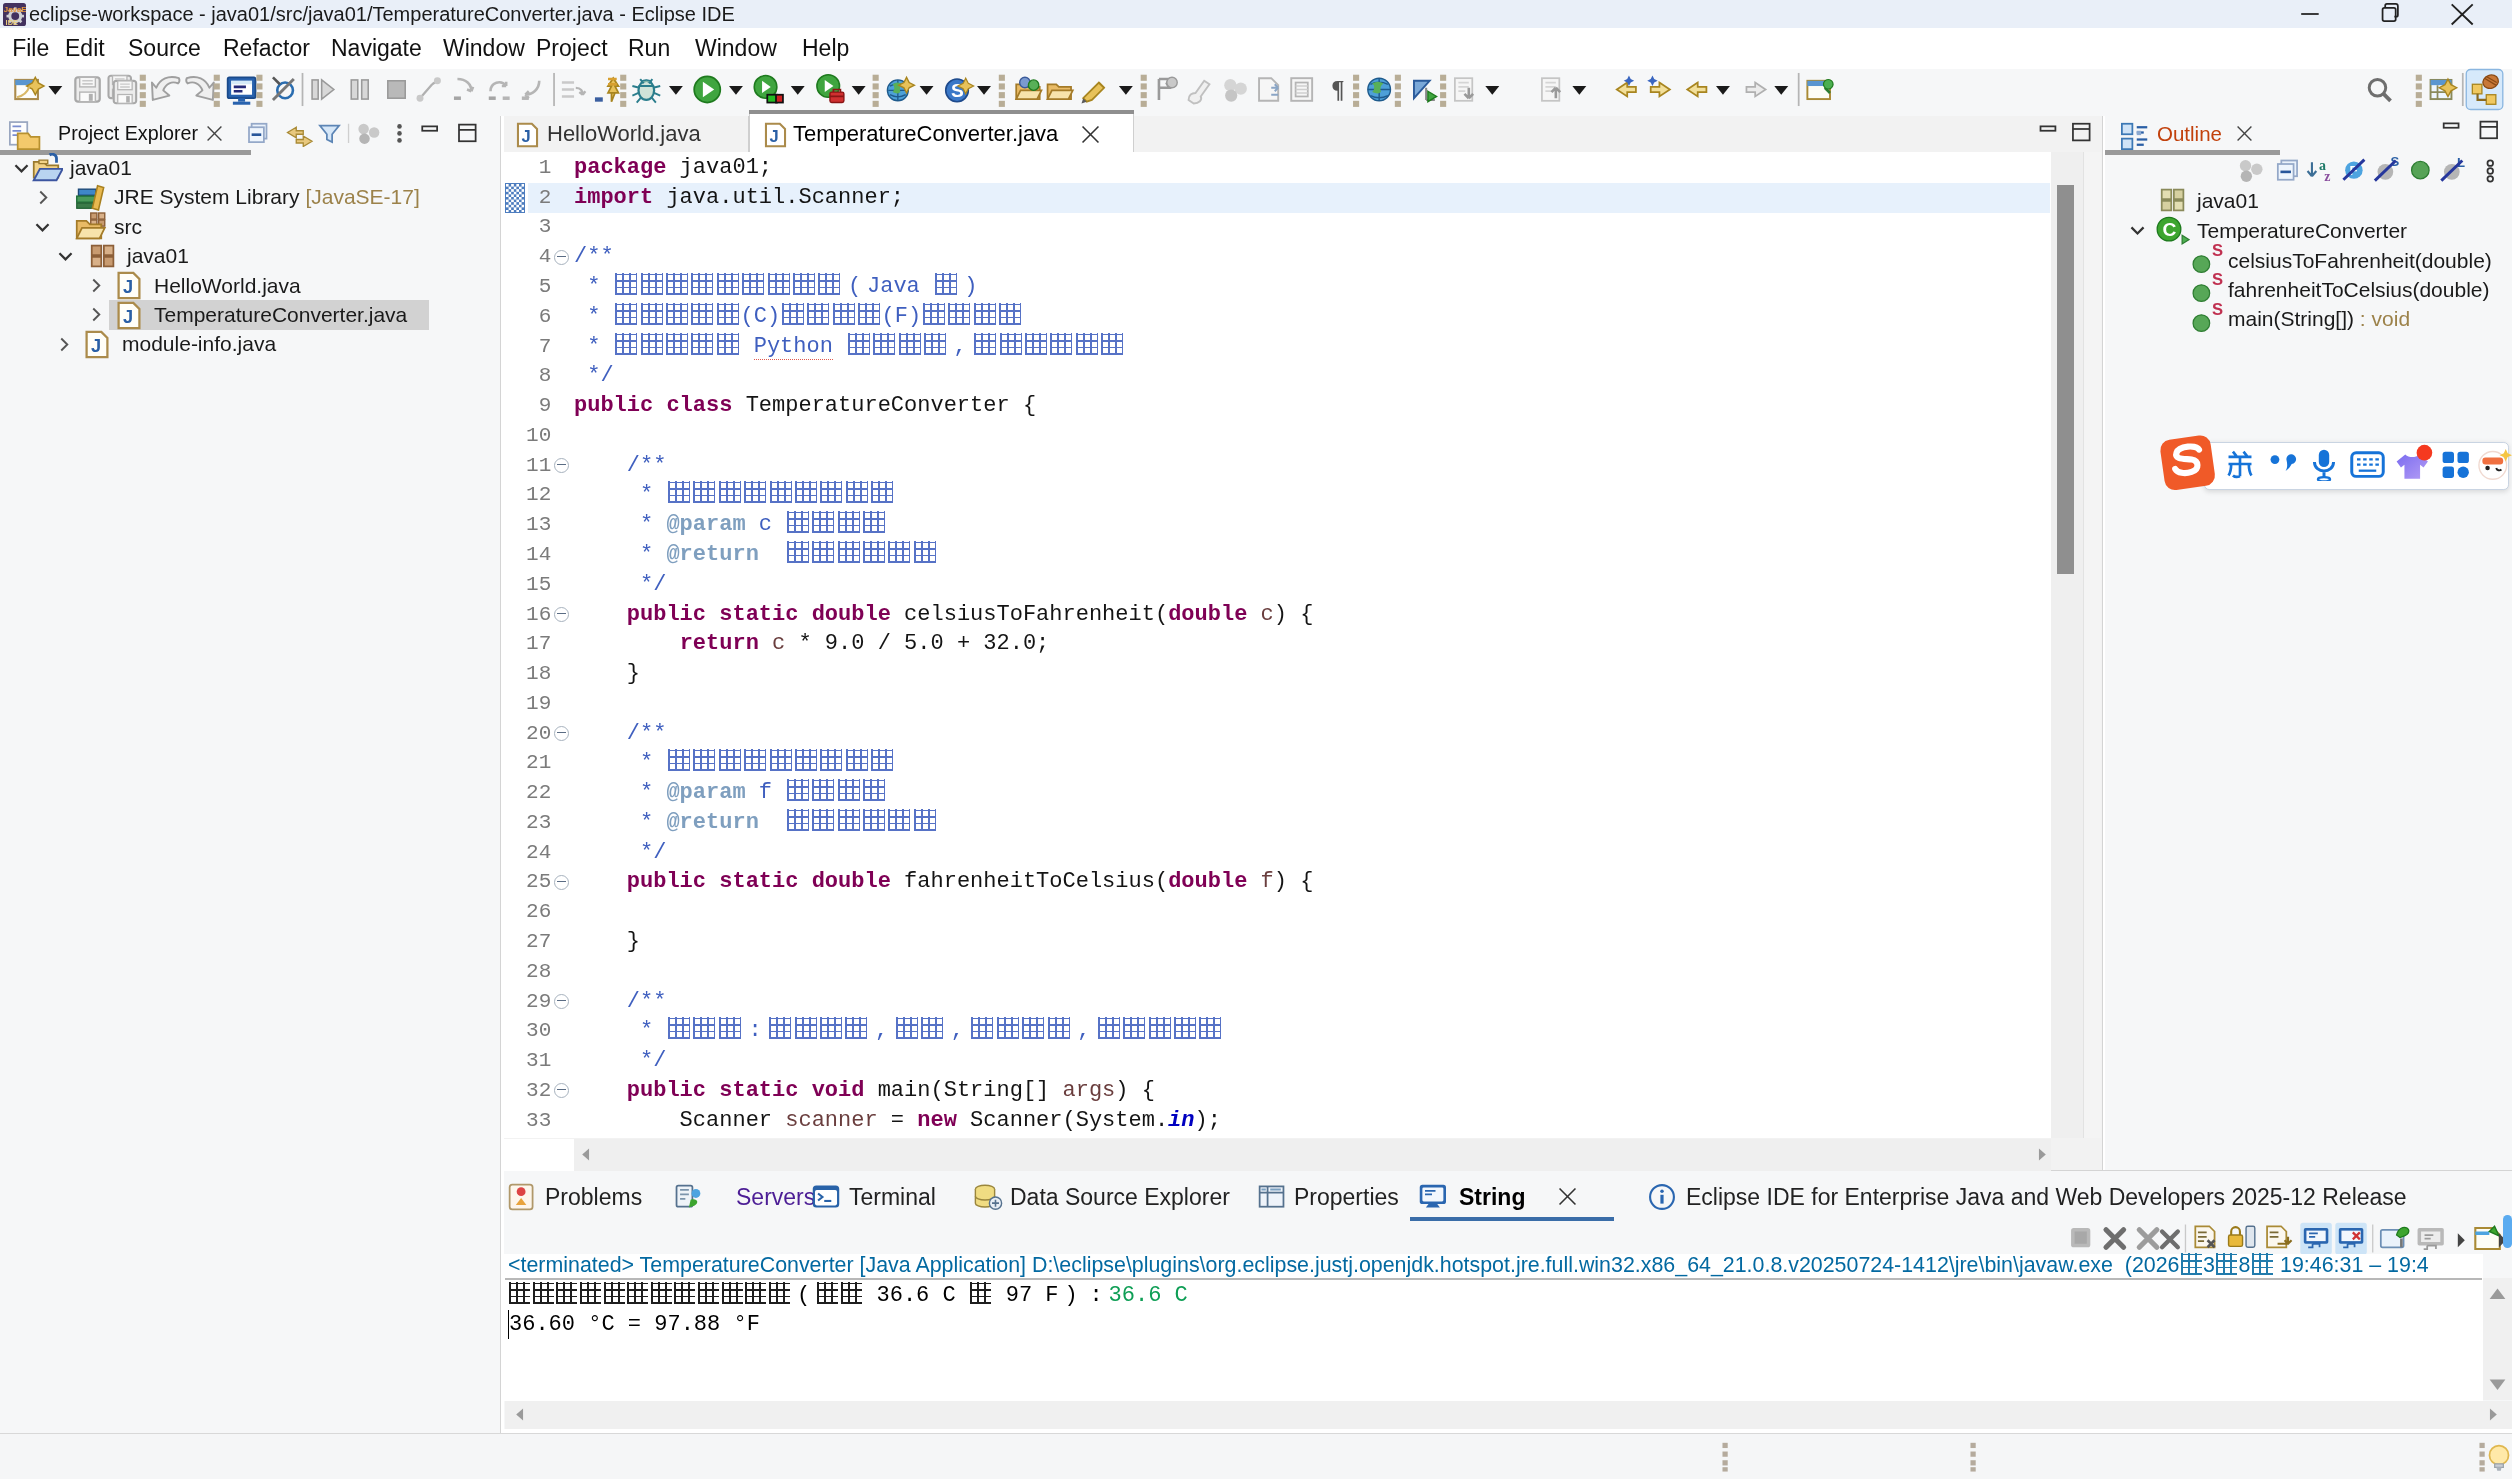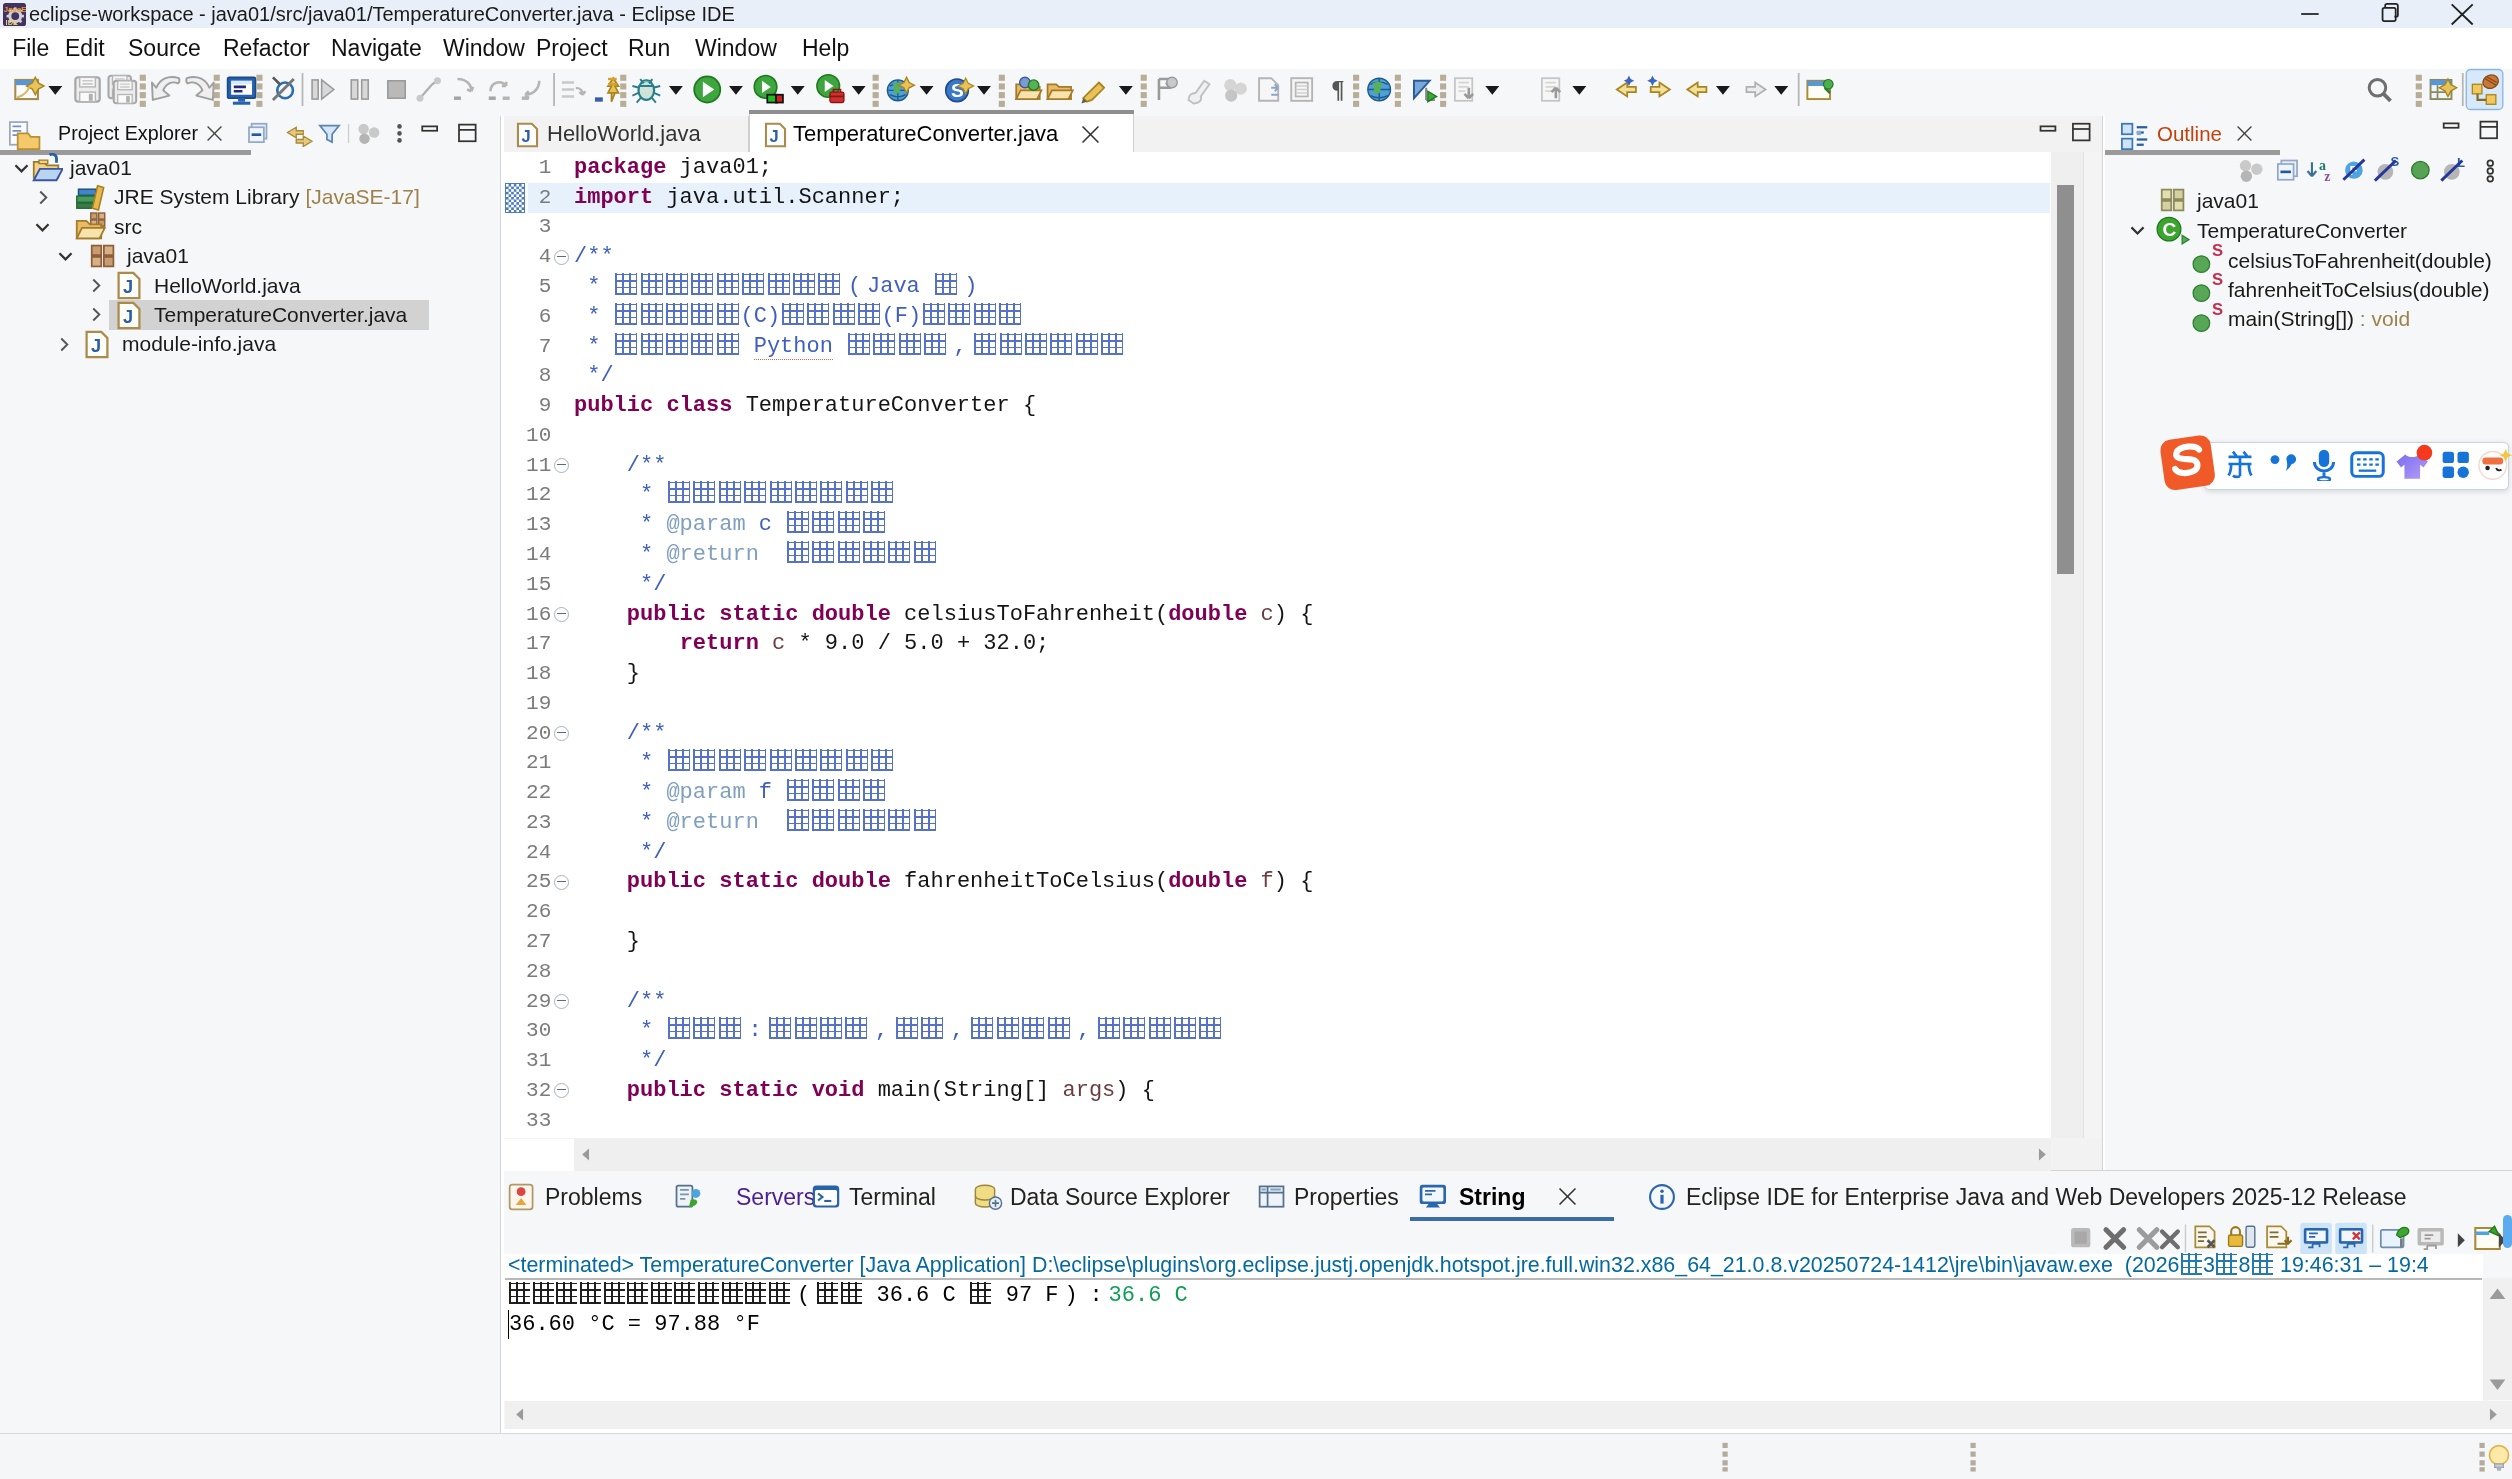--- a/index.html
+++ b/index.html
@@ -11,21 +11,21 @@
 .epanel{left:504px;top:116px;width:1598px;height:1054px;background:#f2f2f2}
 .opanel{left:2105px;top:116px;width:407px;height:1054px;background:#f6f7f8}
 .cpanel{left:504px;top:1171px;width:2009px;height:258px;background:#f6f7f8}
 .statusbar{left:0;top:1433px;width:2512px;height:46px;background:#f5f6f7;border-top:0.9px solid #d8d8d8;box-sizing:border-box}
 .vline{background:#d4d4d4}
 .mono{font-family:"Liberation Mono",monospace}
 .lnum{position:absolute;right:1.7px;height:30px;line-height:30px;font-size:21px;color:#7b7b7b;font-family:"Liberation Mono",monospace;white-space:pre}
 .cline{position:absolute;left:0;height:30px;line-height:30px;font-size:22px;white-space:pre;font-family:"Liberation Mono",monospace;color:#141414}
 .k{color:#7f0055;font-weight:bold}
 .cm{color:#3f5fbf}
-.tg{color:#7f9fbf;font-weight:normal}
+.tg{color:#7f9fbf;font-weight:bold}
 .vv{color:#6a3e3e}
 .sf{color:#0000c0;font-style:italic;font-weight:bold}
 .cj{display:inline-block;width:22px;height:22px;margin:0 1.7px;vertical-align:-2.6px;background:repeating-linear-gradient(90deg,currentColor 0 1.6px,rgba(0,0,0,0) 1.6px 7px),repeating-linear-gradient(0deg,currentColor 0 1.6px,rgba(0,0,0,0) 1.6px 6.6px);opacity:.88}
 .cp{display:inline-block;width:25px;text-align:center}
 .ck{display:inline-block;width:21px;height:22px;margin:0 1.3px;vertical-align:-2.6px;background:repeating-linear-gradient(90deg,currentColor 0 1.6px,rgba(0,0,0,0) 1.6px 7px),repeating-linear-gradient(0deg,currentColor 0 1.6px,rgba(0,0,0,0) 1.6px 6.6px);opacity:.88}
 .tabtxt{position:absolute;top:0;line-height:36px;font-size:22px;color:#222;white-space:pre}
 .ctab{position:absolute;top:0;line-height:42px;font-size:23px;color:#222;white-space:pre}
 .treetxt{font-size:21px;color:#1a1a1a;white-space:pre}
 .fold{position:absolute;width:15px;height:15px;border:1.7px solid #a7b2be;border-radius:50%;box-sizing:border-box;background:#fff}
 .fold:after{content:"";position:absolute;left:1.7px;right:1.7px;top:4.8px;height:1.7px;background:#5a6c84}
@@ -954,20 +954,21 @@
 <div class="cline" style="top:626px">    <span class="cm"> * </span><span class="tg">@param</span><span class="cm"> f <i class="cj"></i><i class="cj"></i><i class="cj"></i><i class="cj"></i></span></div>
 <div class="cline" style="top:656px">    <span class="cm"> * </span><span class="tg">@return</span><span class="cm">  <i class="cj"></i><i class="cj"></i><i class="cj"></i><i class="cj"></i><i class="cj"></i><i class="cj"></i></span></div>
 <div class="cline" style="top:686px">    <span class="cm"> */</span></div>
 <div class="cline" style="top:715px">    <span class="k">public</span> <span class="k">static</span> <span class="k">double</span> fahrenheitToCelsius(<span class="k">double</span> <span class="vv">f</span>) {</div>
 <div class="cline" style="top:775px">    }</div>
 <div class="cline" style="top:805px"></div>
 <div class="cline" style="top:835px">    <span class="cm">/**</span></div>
 <div class="cline" style="top:864px">    <span class="cm"> * <i class="cj"></i><i class="cj"></i><i class="cj"></i><span class="cp">:</span><i class="cj"></i><i class="cj"></i><i class="cj"></i><i class="cj"></i><span class="cp">,</span><i class="cj"></i><i class="cj"></i><span class="cp">,</span><i class="cj"></i><i class="cj"></i><i class="cj"></i><i class="cj"></i><span class="cp">,</span><i class="cj"></i><i class="cj"></i><i class="cj"></i><i class="cj"></i><i class="cj"></i></span></div>
 <div class="cline" style="top:894px">    <span class="cm"> */</span></div>
 <div class="cline" style="top:924px">    <span class="k">public</span> <span class="k">static</span> <span class="k">void</span> main(String[] <span class="vv">args</span>) {</div>
+<div class="cline" style="top:954px">        Scanner <span class="vv">scanner</span> = <span class="k">new</span> Scanner(System.<span class="sf">in</span>);</div>
   </div>
 
 <div class="ab" style="left:2051px;top:152px;width:32px;height:986px;background:#efefef"></div>
 <div class="ab" style="left:2057px;top:185px;width:16.6px;height:389px;background:#8f8f8f"></div>
 <div class="ab" style="left:2083px;top:152px;width:18.4px;height:986px;background:#f4f4f4;border-left:0.9px solid #e2e2e2;box-sizing:border-box"></div>
 
 <div class="ab" style="left:504px;top:1139px;width:70px;height:31.5px;background:#fff"></div>
 <div class="ab" style="left:574px;top:1139px;width:1477px;height:31.5px;background:#efefef"></div>
 <svg class="ab" style="left:577px;top:1145px" width="19" height="19" viewBox="0 0 22 22">
     <path d="M14 4 L6 11 L14 18 z" fill="#9a9a9a"></path>

